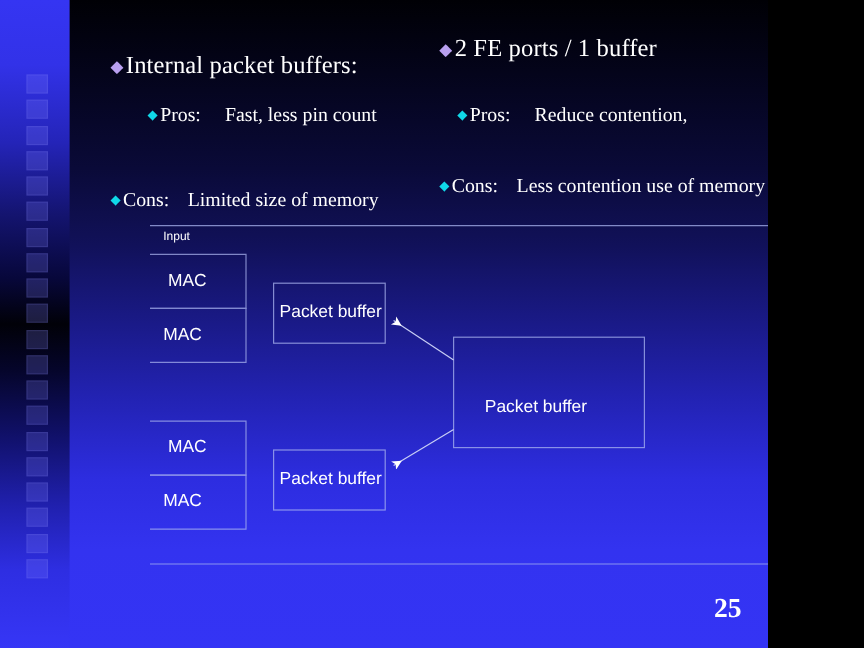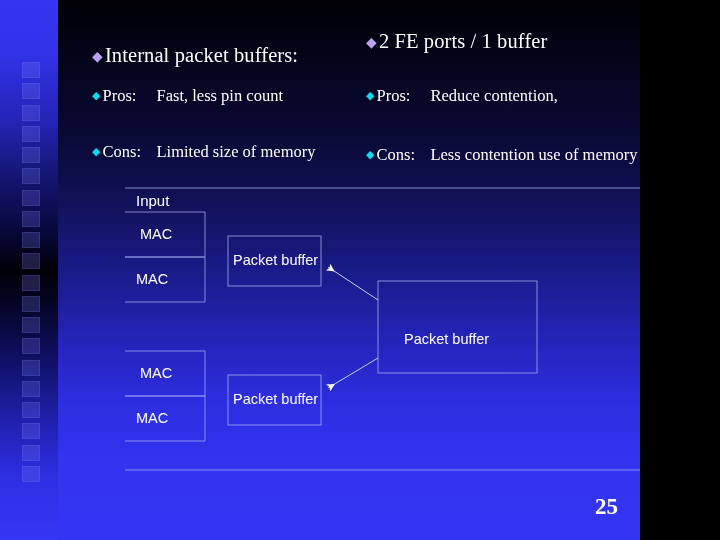--- a/index.html
+++ b/index.html
@@ -112,21 +112,21 @@
     pointer-events: none;
   }
   .dlabel {
     position: absolute;
     font-family: "Liberation Sans", "DejaVu Sans", sans-serif;
     color: #ffffff;
     font-size: 14.5px;
     white-space: nowrap;
     line-height: 1.22;
   }
-  #lbl-input { font-size: 15px; }
+  #lbl-input { font-size: 10px; }
 
   
   #page-number {
     position: absolute;
     right: 22px;
     bottom: 20px;
     font-family: Liberation Serif, serif;
     font-size: 23px;
     font-weight: bold;
     color: #ffffff;
@@ -161,39 +161,39 @@
       <div class="strip-sq"></div>
     </div>
   </div>
 
   <div class="col-left" style="top:43px;">
     <div class="bullet-row lead">
       <span class="marker lead-m">◆</span><span>Internal packet buffers:</span>
     </div>
   </div>
 
-  <div class="col-left" style="top:86px;">
+  <div class="col-left" style="top:86px;margin-left:31px;">
     <div class="bullet-row sub">
       <span class="marker sub-m">◆</span><span class="sub-label">Pros:</span><span class="sub-body">Fast, less pin count</span>
     </div>
   </div>
 
-  <div class="col-left" style="top:142px;">
+  <div class="col-left" style="top:157px;">
     <div class="bullet-row sub">
       <span class="marker sub-m">◆</span><span class="sub-label">Cons:</span><span class="sub-body">Limited size of memory</span>
     </div>
   </div>
 
   <div class="col-right" style="top:29px;">
     <div class="bullet-row lead">
       <span class="marker lead-m">◆</span><span>2 FE ports / 1 buffer</span>
     </div>
   </div>
 
-  <div class="col-right" style="top:86px;">
+  <div class="col-right" style="top:86px;margin-left:15px;">
     <div class="bullet-row sub">
       <span class="marker sub-m">◆</span><span class="sub-label">Pros:</span><span class="sub-body"><span class="l2">Reduce contention,</span></span>
     </div>
   </div>
 
   <div class="col-right" style="top:145px;">
     <div class="bullet-row sub">
       <span class="marker sub-m">◆</span><span class="sub-label">Cons:</span><span class="sub-body">Less contention use of memory</span>
     </div>
   </div>

